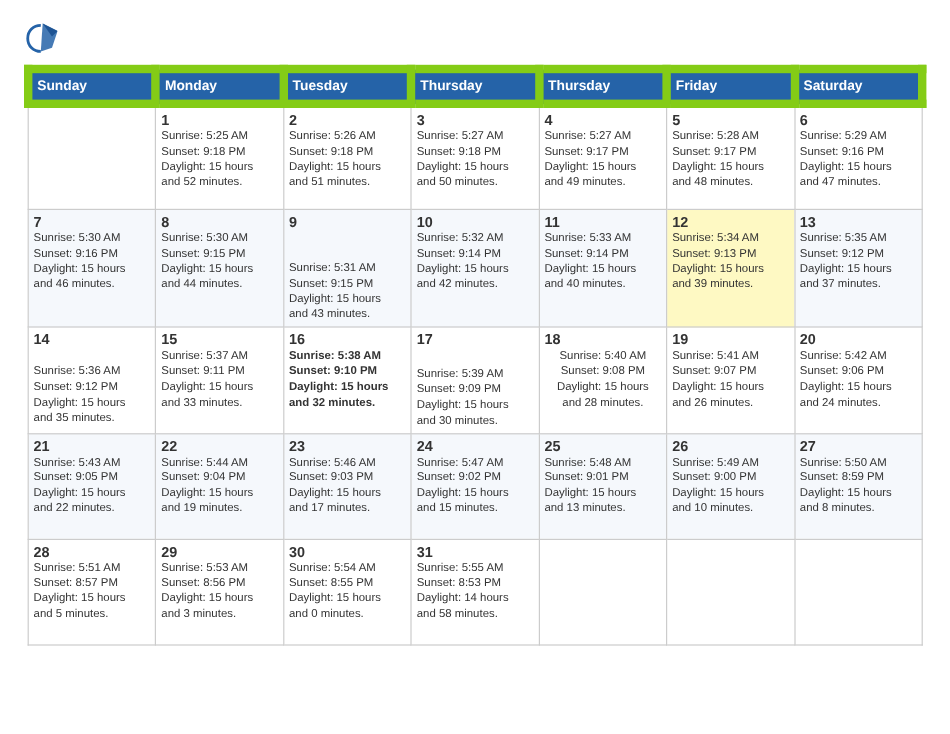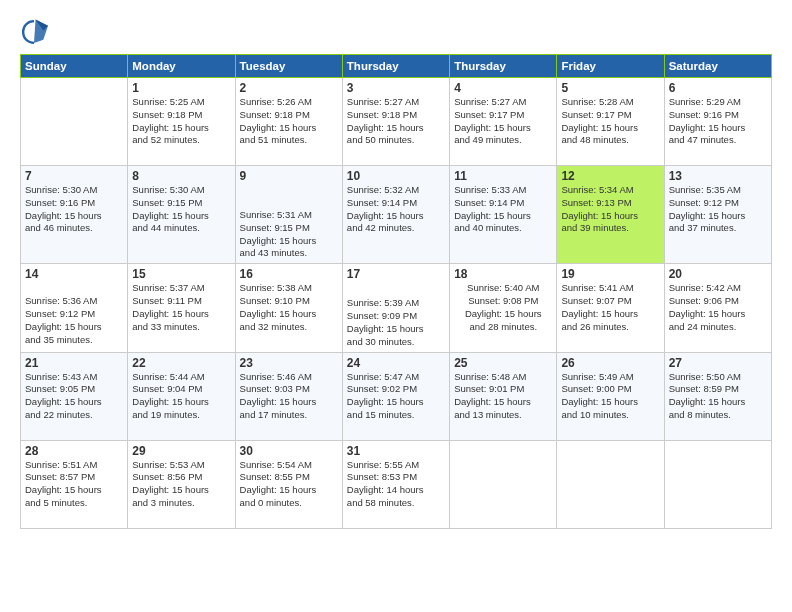--- a/index.html
+++ b/index.html
@@ -55,21 +55,21 @@
       border-collapse: collapse;
       table-layout: fixed;
     }
     .calendar th {
       background: #2563a8;
       color: #fff;
       font-size: 11.5px;
       font-weight: bold;
       padding: 5px 4px;
       text-align: left;
-      border: 1px solid #84cc16;
+      border: 7px solid #84cc16;
     }
     .calendar td {
       border: 1px solid #ccc;
       vertical-align: top;
       padding: 3px 4px;
       height: 88px;
       background: #fff;
     }
     .calendar tr:nth-child(even) td {
       background: #f5f8fc;
@@ -200,21 +200,21 @@
 Daylight: 15 hours
 and 42 minutes.</div>
           </td>
           <td style="background: rgb(245, 248, 252);">
             <span class="day-number">11</span>
             <div class="day-info" style="white-space: pre-line;">Sunrise: 5:33 AM
 Sunset: 9:14 PM
 Daylight: 15 hours
 and 40 minutes.</div>
           </td>
-          <td style="background: #bef264;">
+          <td style="background: #fef9c3;">
             <span class="day-number">12</span>
             <div class="day-info" style="white-space: pre-line;">Sunrise: 5:34 AM
 Sunset: 9:13 PM
 Daylight: 15 hours
 and 39 minutes.</div>
           </td>
           <td style="background: rgb(245, 248, 252);">
             <span class="day-number">13</span>
             <div class="day-info" style="white-space: pre-line;">Sunrise: 5:35 AM
 Sunset: 9:12 PM
@@ -232,21 +232,21 @@
           </td>
           <td>
             <span class="day-number">15</span>
             <div class="day-info" style="white-space: pre-line;">Sunrise: 5:37 AM
 Sunset: 9:11 PM
 Daylight: 15 hours
 and 33 minutes.</div>
           </td>
           <td>
             <span class="day-number">16</span>
-            <div class="day-info" style="white-space: pre-line;">Sunrise: 5:38 AM
+            <div class="day-info" style="white-space: pre-line; font-weight: bold;">Sunrise: 5:38 AM
 Sunset: 9:10 PM
 Daylight: 15 hours
 and 32 minutes.</div>
           </td>
           <td>
             <span class="day-number">17</span>
             <div class="day-info" style="white-space: pre-line; margin-top: 16px;">Sunrise: 5:39 AM
 Sunset: 9:09 PM
 Daylight: 15 hours
 and 30 minutes.</div>

